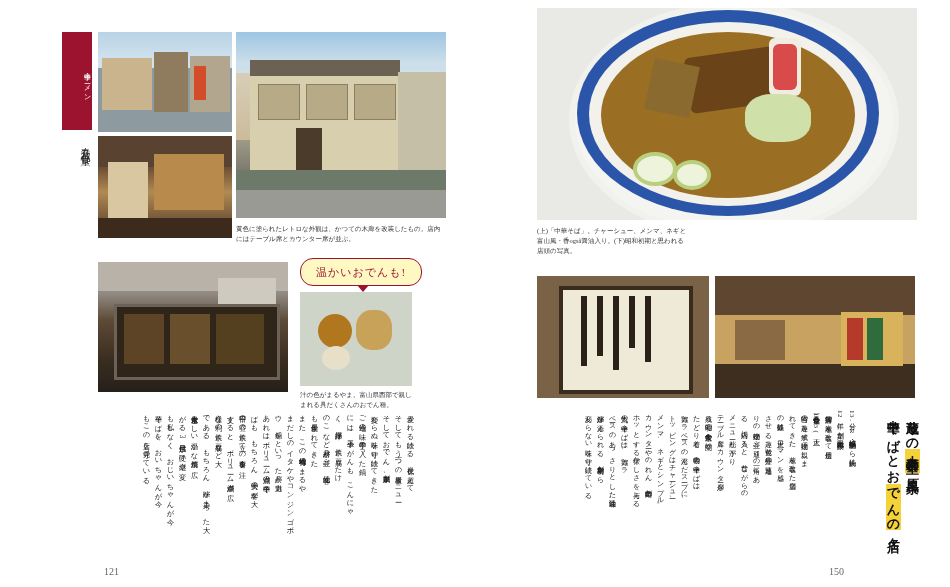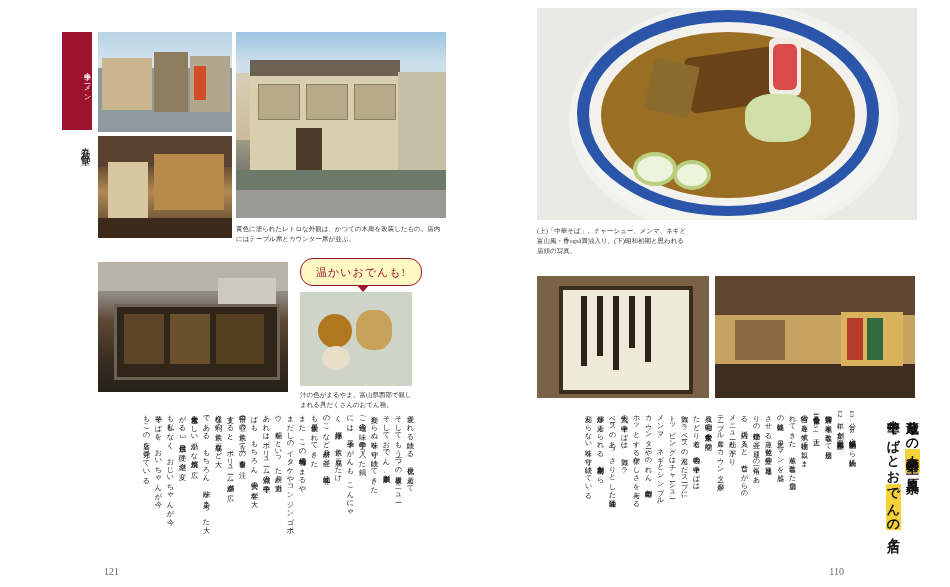--- a/index.html
+++ b/index.html
@@ -348,16 +348,16 @@
       <div class="vcol small">トッピングはチャーシュー、</div>
       <div class="vcol small">メンマ、ネギとシンプル。</div>
       <div class="vcol small">カウンターやのれん、創業時の</div>
       <div class="vcol small">ホッとする懐かしさを与える。</div>
       <div class="vcol small">人気の「中華そば」は、鶏ガラ</div>
       <div class="vcol small">ベースのあっさりとした醤油味。</div>
       <div class="vcol small">深鉢が添えられる。創業当初から</div>
       <div class="vcol small">変わらない味を守り続けている。</div>
     </div>
 
-    <div class="pageno pageno-r">110</div>
+    <div class="pageno pageno-r">150</div>
   </div>
 
 </div>
 
 </body></html>

